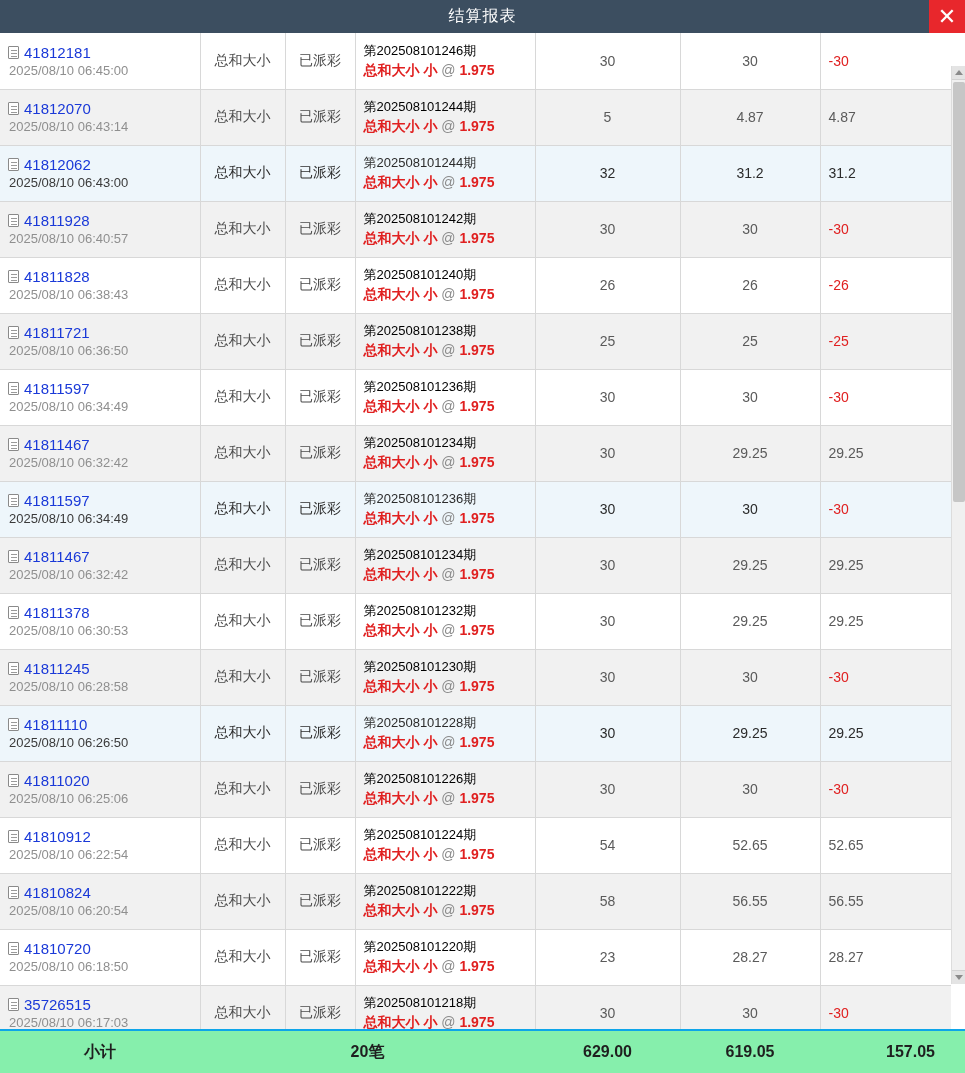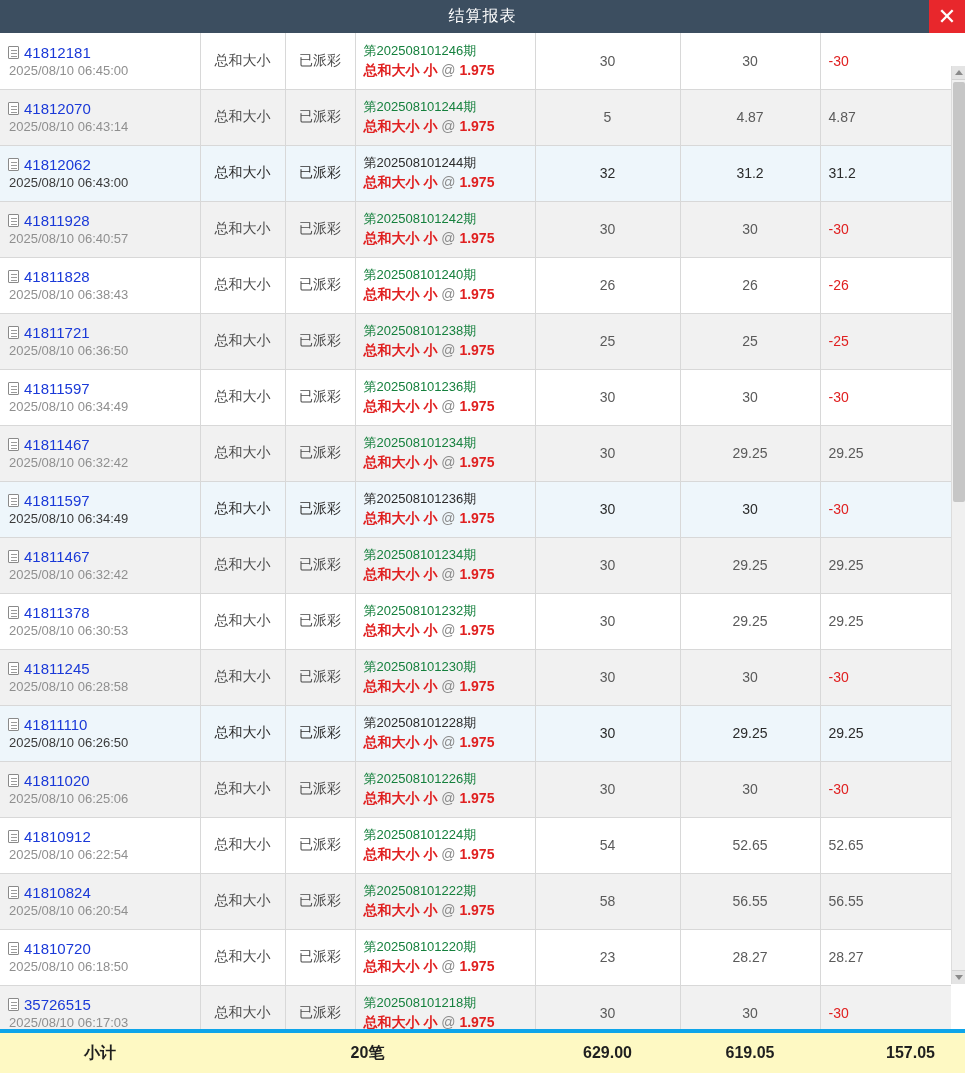--- a/index.html
+++ b/index.html
@@ -117,42 +117,42 @@
     margin-top: 2px;
     padding-left: 1px;
   }
   .id-time.strong { color: #3a3a3a; }
 
   .type-txt { color: #4a4a4a; font-size: 14px; }
   .type-txt.strong { color: #2b2b2b; }
   .state-txt { color: #4a4a4a; font-size: 14px; }
   .state-txt.strong { color: #2b2b2b; }
 
-  .bet-issue { color: #15803d; font-size: 13px; }
+  .bet-issue { color: #000000; font-size: 13px; }
   .bet-issue.strong { color: #2b2b2b; }
   .bet-name {
     color: #e02020;
     font-weight: bold;
     font-size: 14px;
     margin-top: 2px;
   }
   .bet-odds { color: #e02020; font-weight: bold; }
   .bet-at { color: #8a8a8a; font-weight: normal; }
 
   .num { color: #5a5a5a; font-size: 14px; }
   .num.strong { color: #2b2b2b; }
   .win-neg { color: #e02020; font-size: 14px; }
   .win-pos { color: #5a5a5a; font-size: 14px; }
   .win-pos.strong { color: #2b2b2b; }
 
   
   .footer {
     flex: 0 0 44px;
-    border-top: 4px solid #0ea5e9;
-    background: #fef9c3;
+    border-top: 2px solid #0ea5e9;
+    background: #86efac;
     display: flex;
     align-items: center;
     font-weight: bold;
     font-size: 16px;
     color: #1f1f1f;
   }
   .f-label { width: 200px; text-align: center; }
   .f-count { width: 335px; text-align: center; }
   .f-amt   { width: 145px; text-align: center; }
   .f-valid { width: 140px; text-align: center; }

